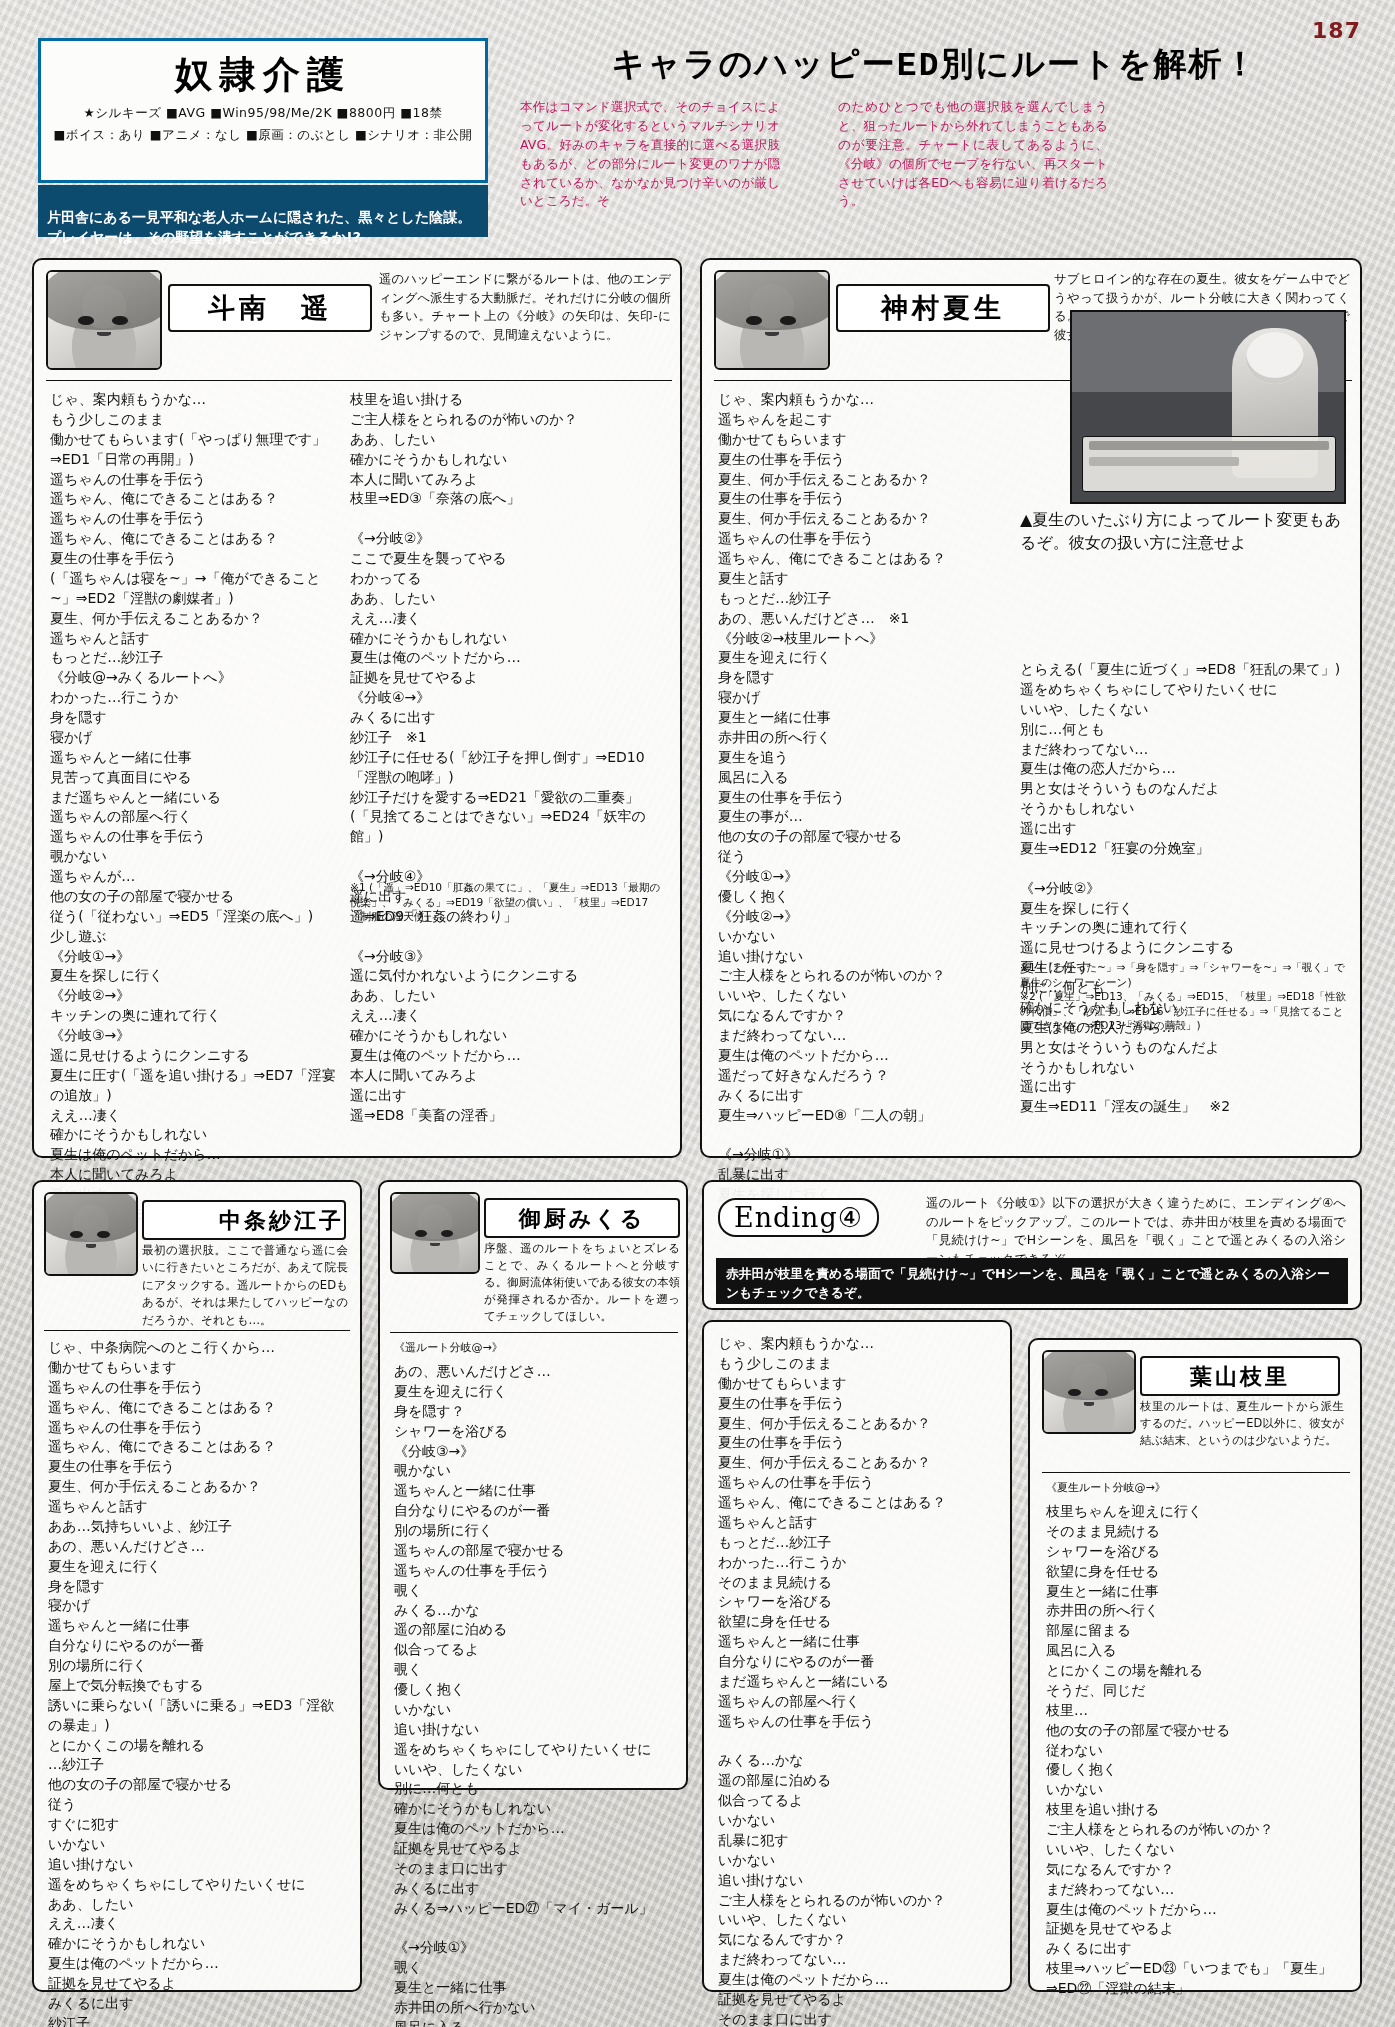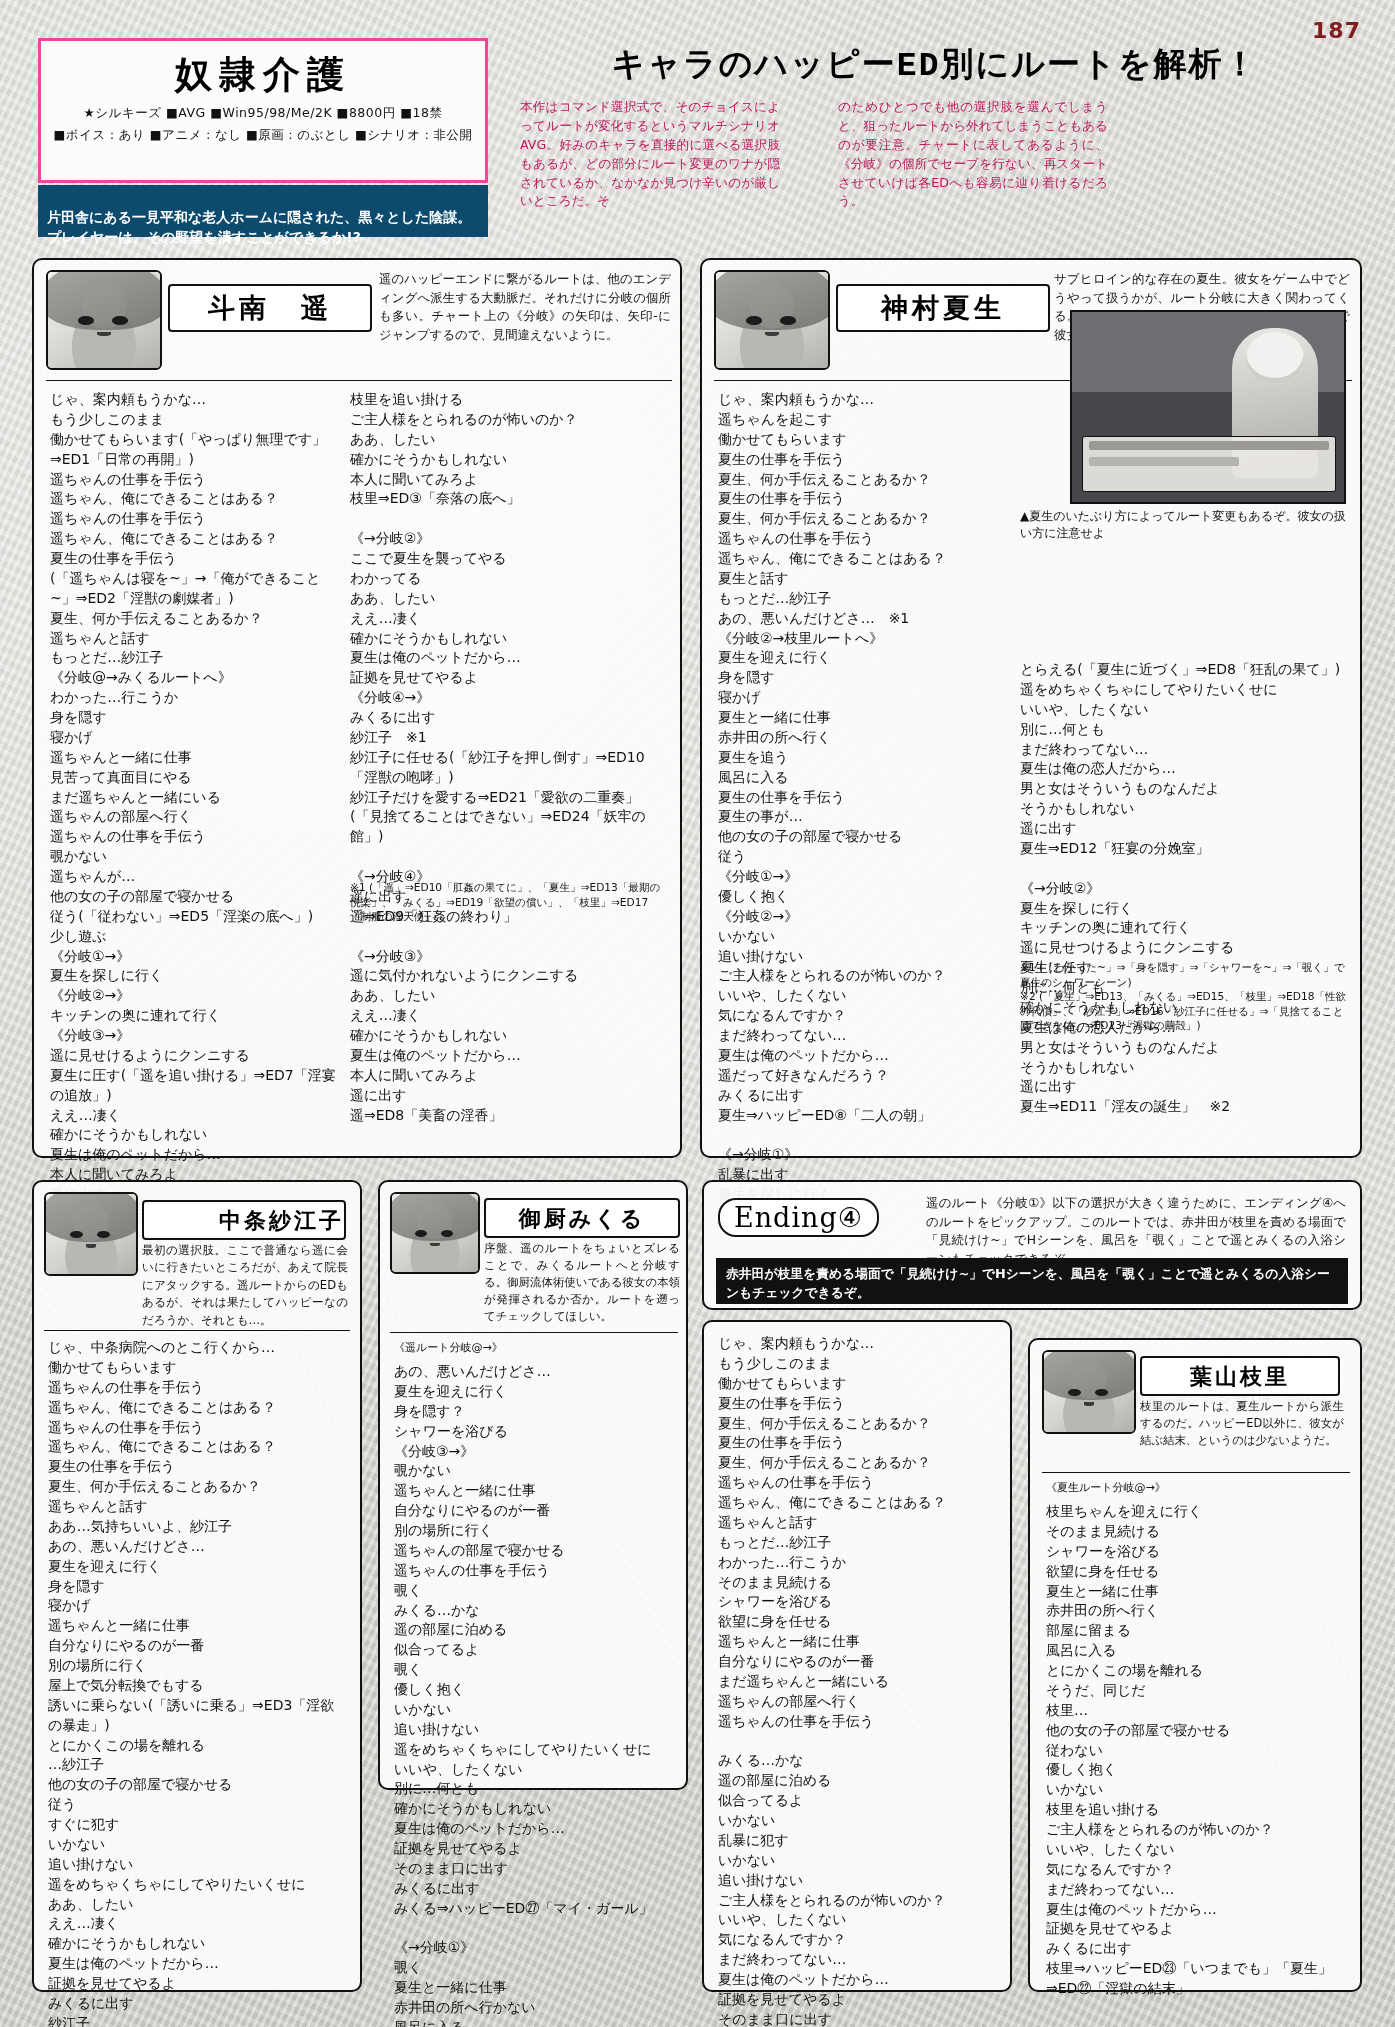--- a/index.html
+++ b/index.html
@@ -35,21 +35,21 @@
   }
   .hdrbox{
     position:absolute;
     border:2px solid #111;
     background:#fff;
     box-sizing:border-box;
   }
 
   
   #title-block{left:38px;top:38px;width:450px;height:145px;
-    background:#fcfcfb;border:3px solid #ec4899;box-sizing:border-box;}
+    background:#fcfcfb;border:3px solid #0369a1;box-sizing:border-box;}
   #game-title{
     text-align:center;font-size:37px;font-weight:bold;letter-spacing:7px;
     margin-top:9px;color:#000;font-family:"DejaVu Serif","Liberation Serif",serif;
   }
   .spec-line{
     text-align:center;font-size:12.5px;letter-spacing:.5px;color:#111;margin-top:5px;
   }
   #title-strip{
     position:absolute;left:38px;top:185px;width:450px;height:52px;
     background:#0c4a6e;color:#fff;box-sizing:border-box;
@@ -144,21 +144,21 @@
     position:absolute;left:10px;bottom:10px;width:252px;height:54px;
     background:rgba(236,234,230,.9);border:1px solid #111;border-radius:3px;
   }
   #shot-natsuki .txtwin .line1{
     position:absolute;left:6px;top:4px;right:6px;height:9px;background:#9b9996;border-radius:2px;
   }
   #shot-natsuki .txtwin .line2{
     position:absolute;left:6px;top:20px;width:150px;height:9px;background:#b5b3af;border-radius:2px;
   }
   .caption{
-    position:absolute;font-size:12px;line-height:1.45;color:#111;
+    position:absolute;font-size:16px;line-height:1.45;color:#111;
   }
 
   
   #panel-saeko{left:32px;top:1180px;width:330px;height:812px;}
   #panel-mikuru{left:378px;top:1180px;width:310px;height:610px;}
   #panel-ending{left:702px;top:1180px;width:660px;height:130px;}
   #panel-ending-body{left:702px;top:1320px;width:310px;height:672px;}
   #panel-eri{left:1028px;top:1338px;width:334px;height:654px;}
 
   .ribbon{

